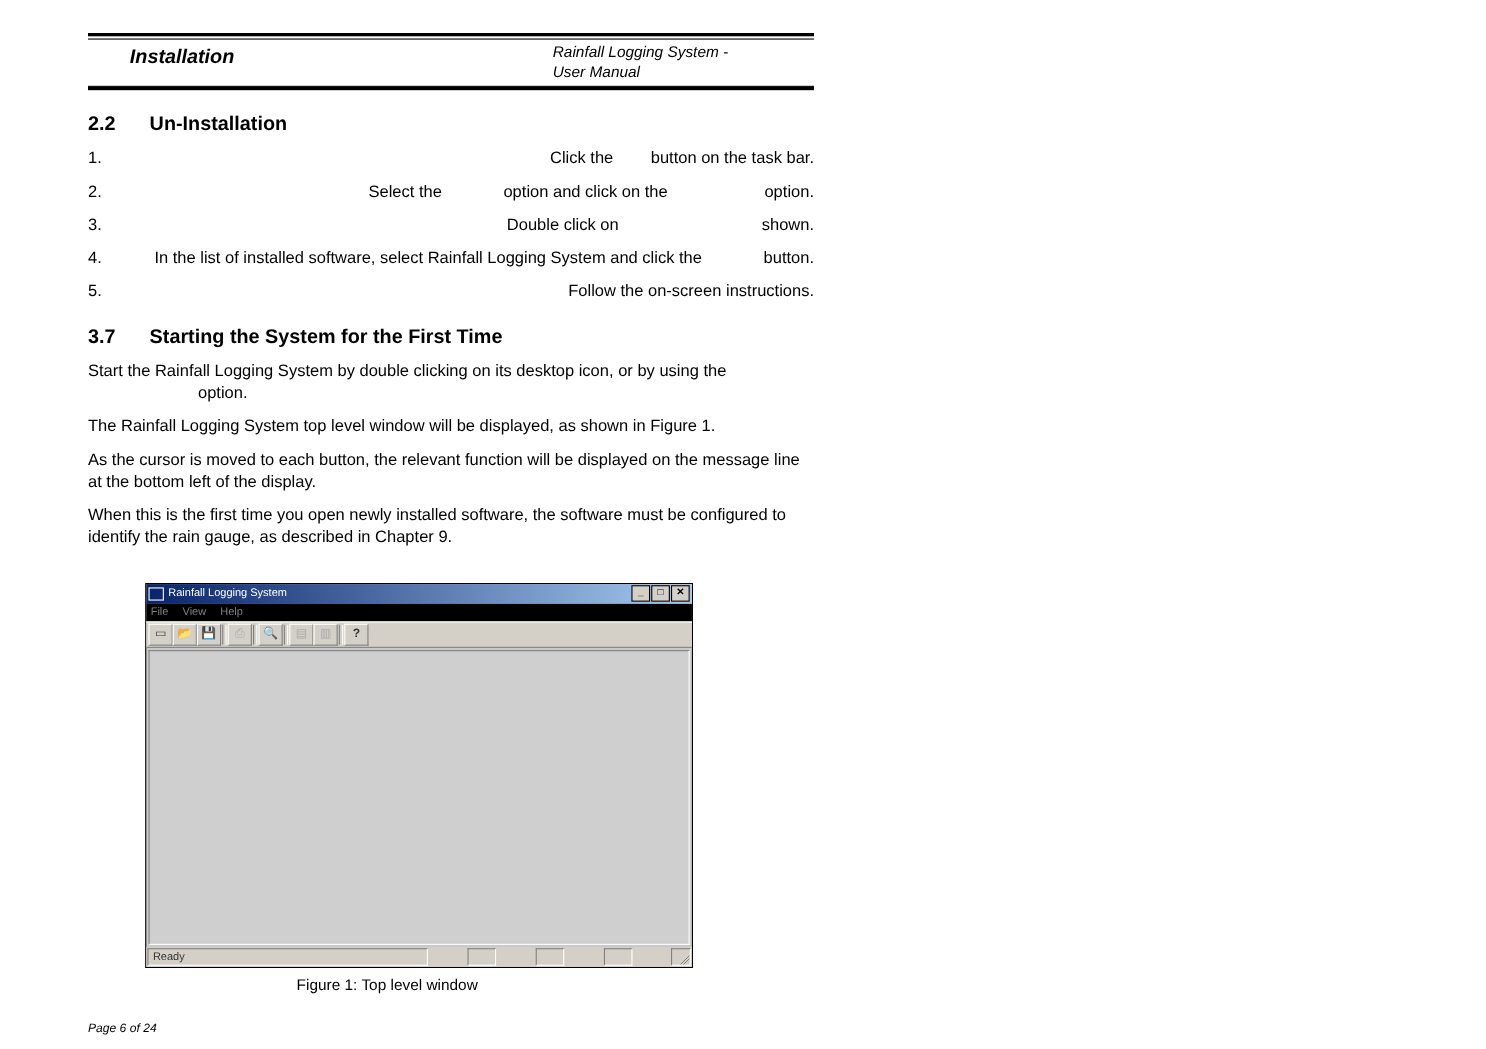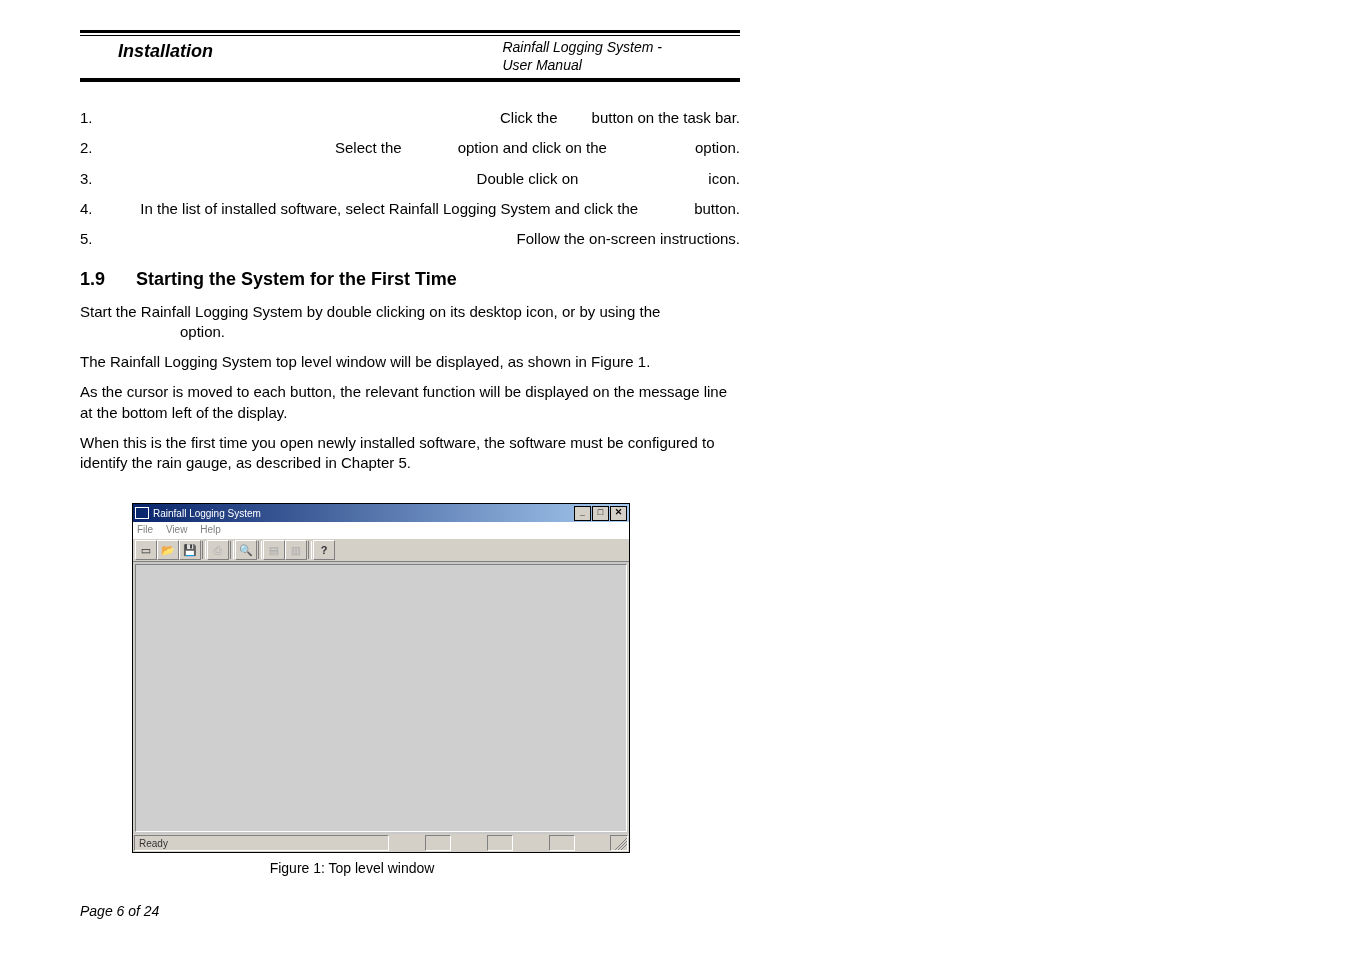--- a/index.html
+++ b/index.html
@@ -125,21 +125,21 @@
     border: 1px solid #000;
     margin-left: 1px;
     font-size: 9px;
     line-height: 11px;
     text-align: center;
     color: #000;
     font-family: Arial, sans-serif;
     font-weight: bold;
   }
   .menubar {
-    background: #ffffff;
+    background: #000000;
     font-size: 10px;
     color: #808080;
     padding: 1px 4px;
     height: 14px;
   }
   .menubar span { margin-right: 10px; }
   .toolbar {
     background: #d4d0c8;
     border-top: 1px solid #fff;
     border-bottom: 1px solid #808080;
@@ -211,21 +211,21 @@
     border-bottom-color:#fff;
   }
   .caption {
     text-align: center;
     font-size: 14px;
     margin-top: 6px;
   }
   .footer {
     margin-top: 24px;
     font-style: italic;
-    font-size: 14px;
+    font-size: 11px;
   }
 </style>
 </head>
 <body>
 
 <div class="page">
 
   <div class="header-rule-top"></div>
   <div class="header-rule-thin"></div>
   <div class="header-row">
@@ -233,63 +233,67 @@
     <div class="header-right">
       <span>Rainfall Logging System -</span><br>
       <span>User Manual</span>
     </div>
   </div>
   <div class="header-rule-thin"></div>
   <div class="header-rule-top"></div>
 
   <div class="content">
 
+    <div class="sec">
+      <div class="sec-num">2.2</div>
+      <div class="sec-title">Un-Installation</div>
+    </div>
 
     <ol class="steps">
       <li>
         <span class="num">1.</span>
         <span class="body">
           <span>Click the</span><span class="gap-s"></span><span>button on the task bar.</span>
         </span>
       </li>
       <li>
         <span class="num">2.</span>
         <span class="body">
           <span>Select the</span><span class="gap-m"></span><span>option and click on the</span><span class="gap-l"></span><span>option.</span>
         </span>
       </li>
       <li>
         <span class="num">3.</span>
         <span class="body">
-          <span>Double click on</span><span class="gap-xl"></span><span>icon.</span>
+          <span>Double click on</span><span class="gap-xl"></span><span>shown.</span>
         </span>
       </li>
       <li>
         <span class="num">4.</span>
         <span class="body">
           <span>In the list of installed software, select Rainfall Logging System and click the</span><span class="gap-m"></span><span>button.</span>
         </span>
       </li>
       <li>
         <span class="num">5.</span>
         <span class="body">Follow the on-screen instructions.</span>
       </li>
     </ol>
 
     <div class="sec">
-      <div class="sec-num">1.9</div>
+      <div class="sec-num">3.7</div>
       <div class="sec-title">Starting the System for the First Time</div>
     </div>
 
     <p class="para">
       <span>Start the Rainfall Logging System by double clicking on its desktop icon, or by using the</span><span class="gap-xxl"></span><span>option.</span>
     </p>
     <p class="para">The Rainfall Logging System top level window will be displayed, as shown in Figure 1.</p>
     <p class="para">As the cursor is moved to each button, the relevant function will be displayed on the message line at the bottom left of the display.</p>
-    <p class="para">When this is the first time you open newly installed software, the software must be configured to identify the rain gauge, as described in Chapter 5.</p>
+    <p class="para">When this is the first time you open newly installed software, the software must be configured to identify the rain gauge, as described in Chapter 9.</p>
 
     <div class="figure-wrap">
       <div class="win">
         <div class="titlebar">
           <span class="app-icon"></span>
           <span class="title-text">Rainfall Logging System</span>
           <span class="winbtn">_</span>
           <span class="winbtn">□</span>
           <span class="winbtn">✕</span>
         </div>

